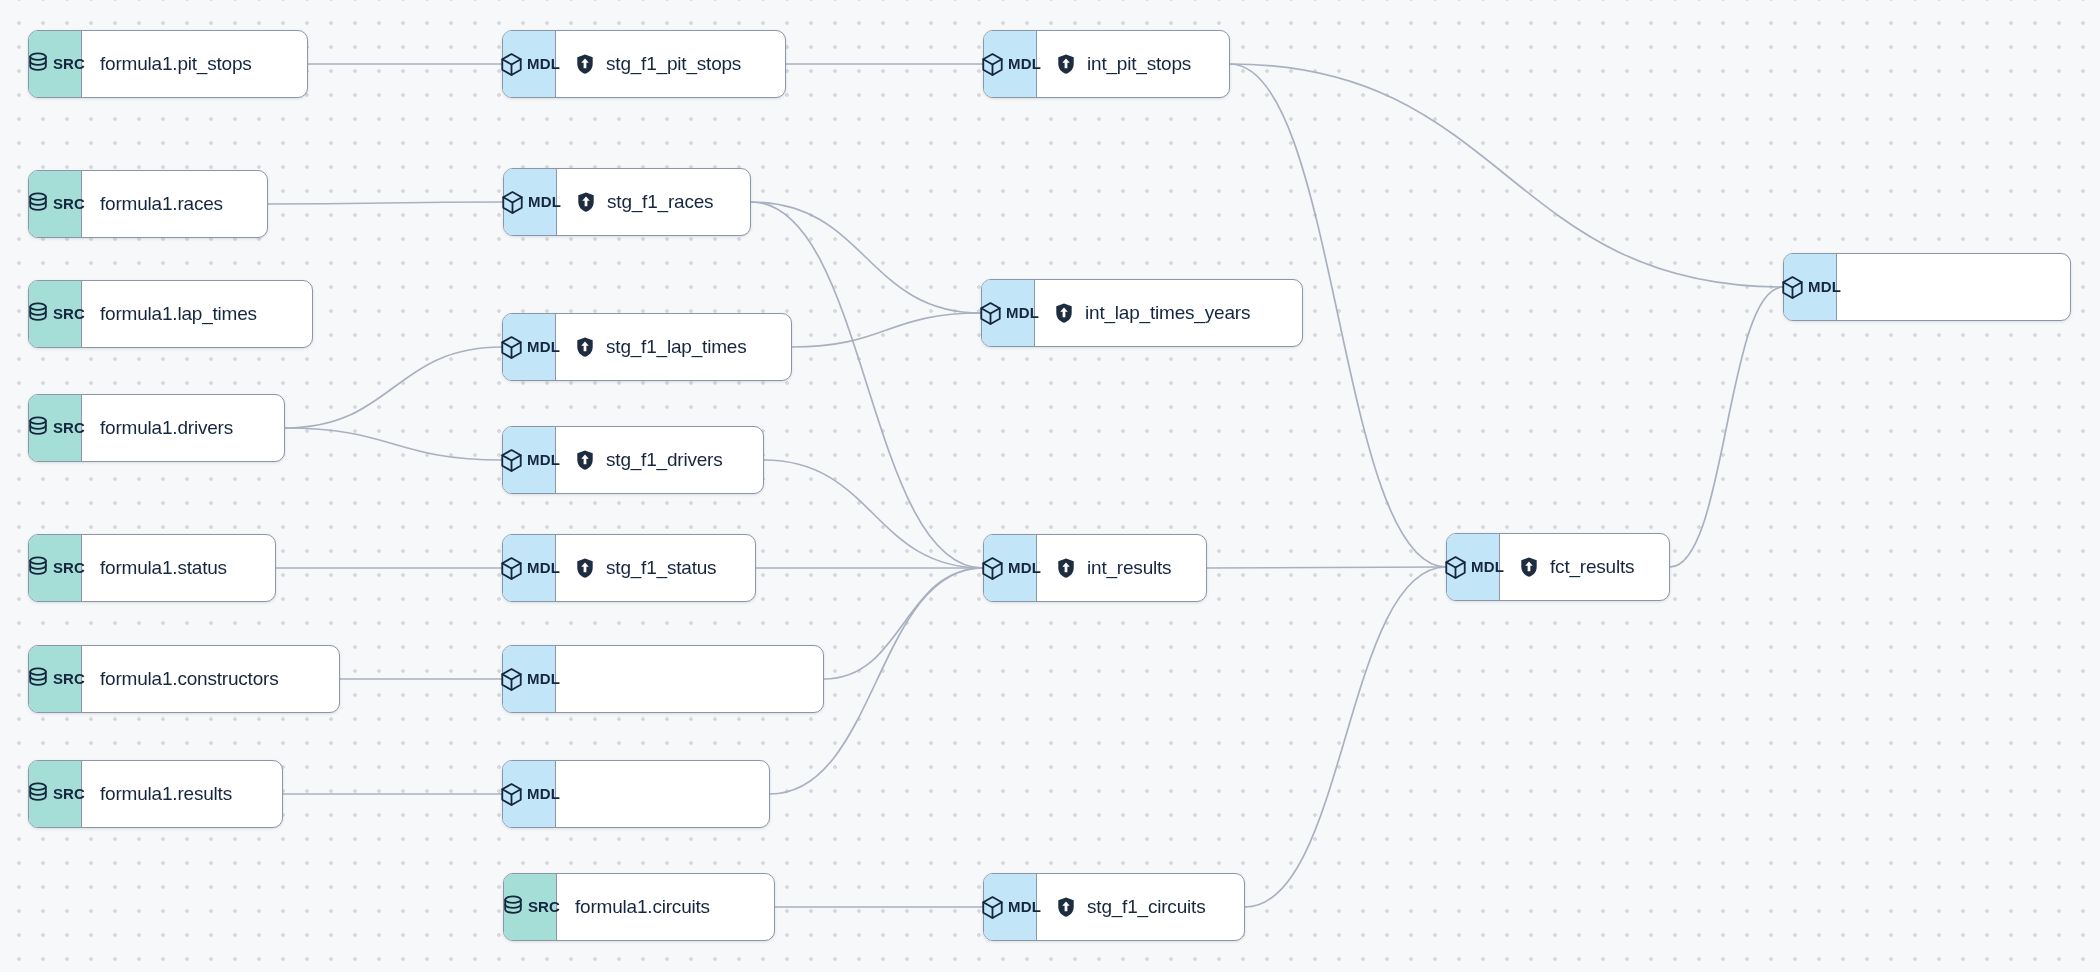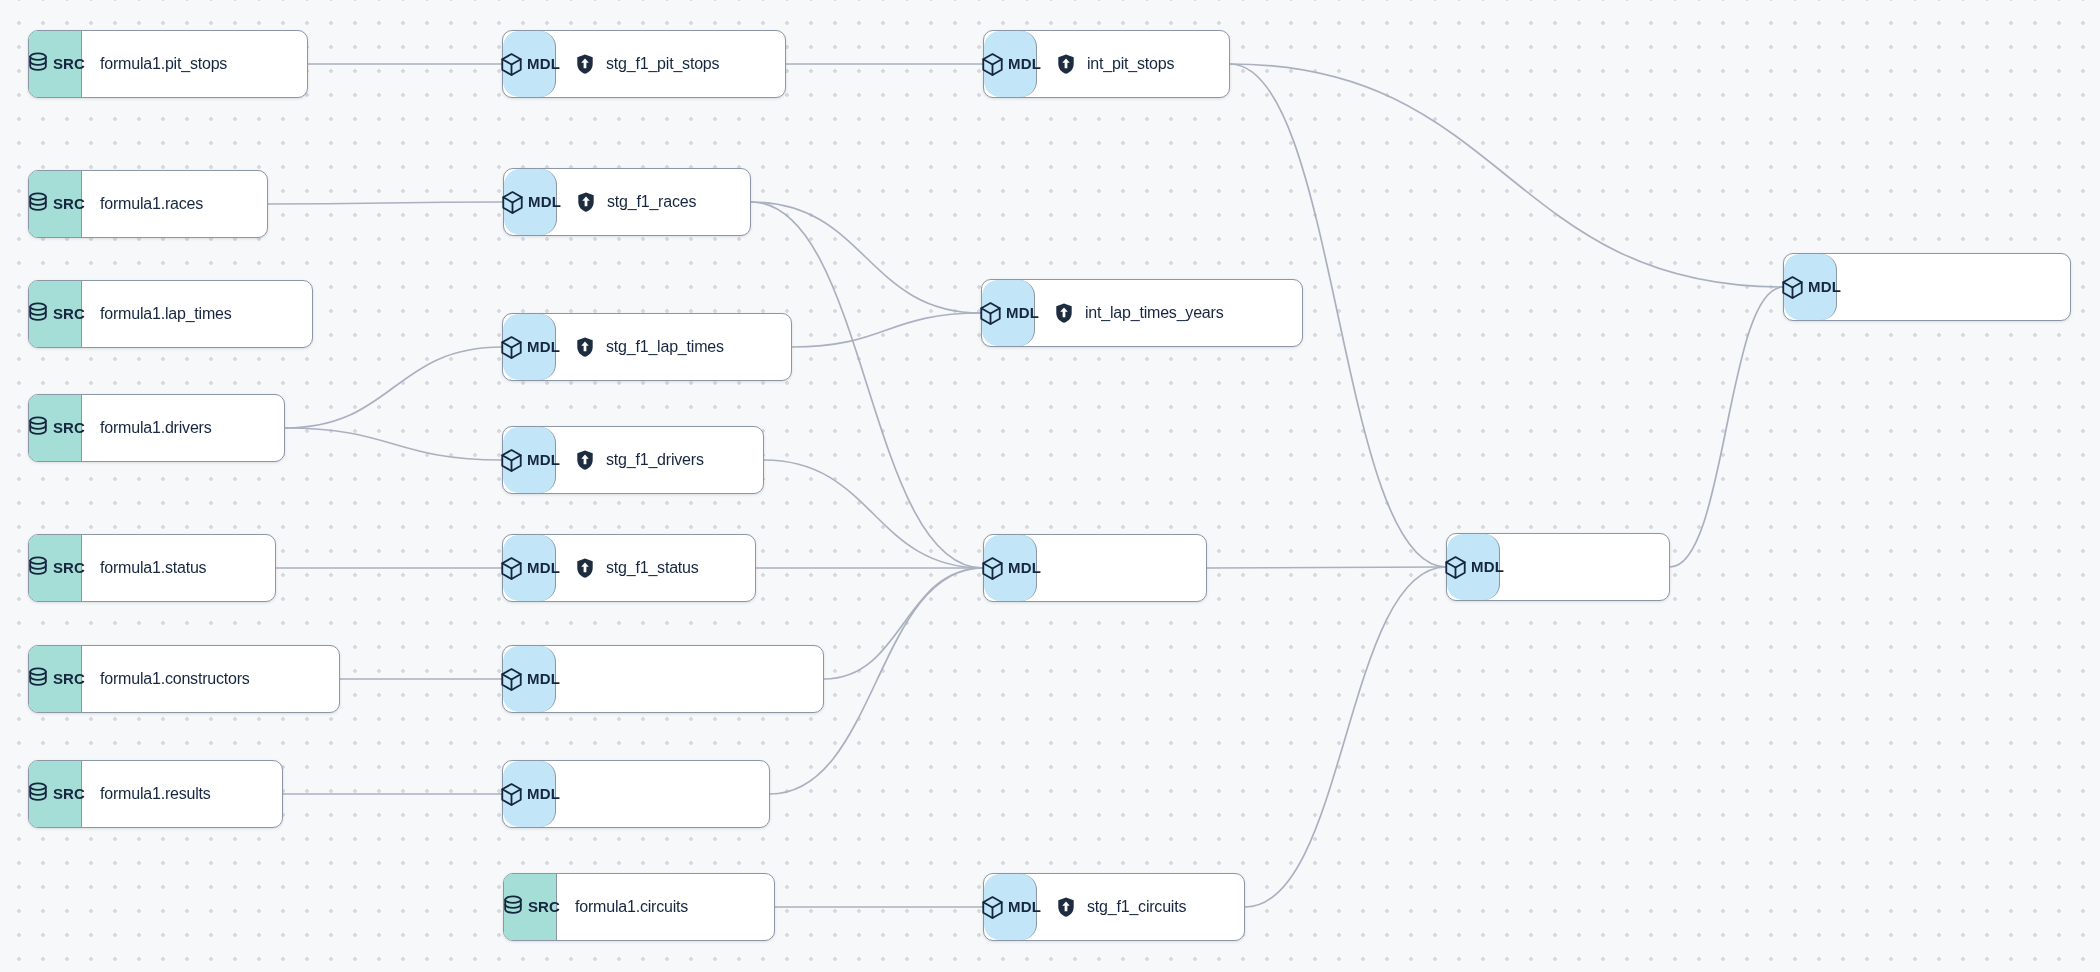--- a/index.html
+++ b/index.html
@@ -39,41 +39,41 @@
     display: flex;
     flex-direction: row;
     align-items: center;
     justify-content: center;
     gap: 2px;
     border-right: 1.5px solid var(--node-border, #8b96a9);
     border-radius: 8.5px 0 0 8.5px;
     color: var(--text, #16263f);
   }
   .badge.source { background: var(--source-badge-bg, #a5ded7); }
-  .badge.model  { background: var(--model-badge-bg, #c2e5f8); border-radius: 16px; }
+  .badge.model  { background: var(--model-badge-bg, #c2e5f8); }
   .badge-icon { display: flex; line-height: 0; }
   .badge-label {
     font-size: 15px;
     font-weight: 700;
     letter-spacing: 0.1px;
     line-height: 1.1;
     color: var(--text, #16263f);
   }
   .label-area {
     flex: 1 1 auto;
     display: flex;
     align-items: center;
     gap: 10px;
     padding: 0 16px 0 18px;
     white-space: nowrap;
     overflow: visible;
   }
   .shield-icon { display: flex; line-height: 0; color: var(--shield, #1e2c40); }
   .node-label {
-    font-size: 16px;
+    font-size: 19px;
     color: var(--text, #16263f);
     letter-spacing: -0.2px;
   }
 </style>
 </head>
 <body>
 
 <div class="canvas" style="width: 2100px; height: 972px;">
   <svg class="edge-layer" width="2100" height="972" viewBox="0 0 2100 972">
       <path d="M 308 64 C 405 64, 405 64, 502 64" class="edge-path"></path>
@@ -415,31 +415,49 @@
         <div class="badge model">
           <span class="badge-icon">
             <svg width="27" height="27" viewBox="0 0 24 24" fill="none" stroke="currentColor" stroke-width="1.6" stroke-linecap="round" stroke-linejoin="round">
               <path d="M12 2.7 20.2 7.3v9.4L12 21.3 3.8 16.7V7.3Z"></path>
               <path d="M3.8 7.3 12 12l8.2-4.7"></path>
               <path d="M12 12v9.3"></path>
             </svg>
           </span>
           <span class="badge-label">MDL</span>
         </div>
+        <div class="label-area">
+          <span class="shield-icon">
+            <svg width="22" height="22" viewBox="0 0 24 24">
+              <path d="M12 1.6 20.4 4.6v7c0 5.6-3.4 9.3-8.4 11-5-1.7-8.4-5.4-8.4-11v-7Z" fill="currentColor"></path>
+              <path d="M12 6.1 16.1 10.7h-2.6v5.9h-3v-5.9H7.9Z" fill="#ffffff"></path>
+            </svg>
+          </span>
+          <span class="node-label">int_results</span>
+        </div>
       </div>
       <div class="node model" style="left: 1446px; top: 533px; width: 224px; height: 68px;">
         <div class="badge model">
           <span class="badge-icon">
             <svg width="27" height="27" viewBox="0 0 24 24" fill="none" stroke="currentColor" stroke-width="1.6" stroke-linecap="round" stroke-linejoin="round">
               <path d="M12 2.7 20.2 7.3v9.4L12 21.3 3.8 16.7V7.3Z"></path>
               <path d="M3.8 7.3 12 12l8.2-4.7"></path>
               <path d="M12 12v9.3"></path>
             </svg>
           </span>
           <span class="badge-label">MDL</span>
+        </div>
+        <div class="label-area">
+          <span class="shield-icon">
+            <svg width="22" height="22" viewBox="0 0 24 24">
+              <path d="M12 1.6 20.4 4.6v7c0 5.6-3.4 9.3-8.4 11-5-1.7-8.4-5.4-8.4-11v-7Z" fill="currentColor"></path>
+              <path d="M12 6.1 16.1 10.7h-2.6v5.9h-3v-5.9H7.9Z" fill="#ffffff"></path>
+            </svg>
+          </span>
+          <span class="node-label">fct_results</span>
         </div>
       </div>
       <div class="node model" style="left: 1783px; top: 253px; width: 288px; height: 68px;">
         <div class="badge model">
           <span class="badge-icon">
             <svg width="27" height="27" viewBox="0 0 24 24" fill="none" stroke="currentColor" stroke-width="1.6" stroke-linecap="round" stroke-linejoin="round">
               <path d="M12 2.7 20.2 7.3v9.4L12 21.3 3.8 16.7V7.3Z"></path>
               <path d="M3.8 7.3 12 12l8.2-4.7"></path>
               <path d="M12 12v9.3"></path>
             </svg>

